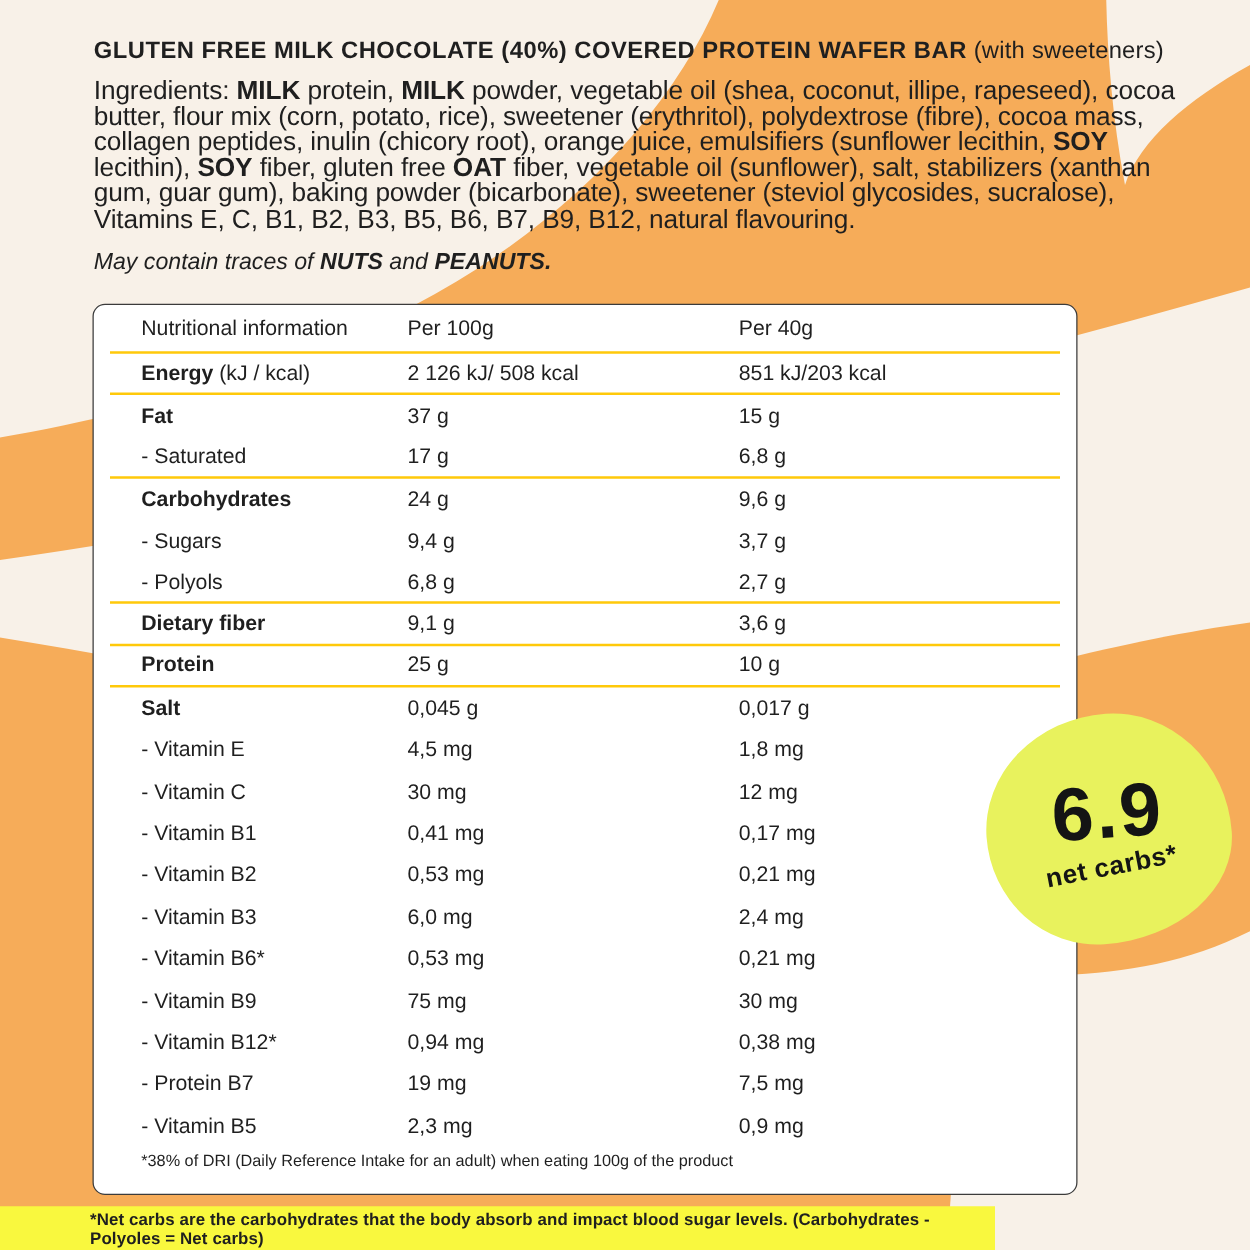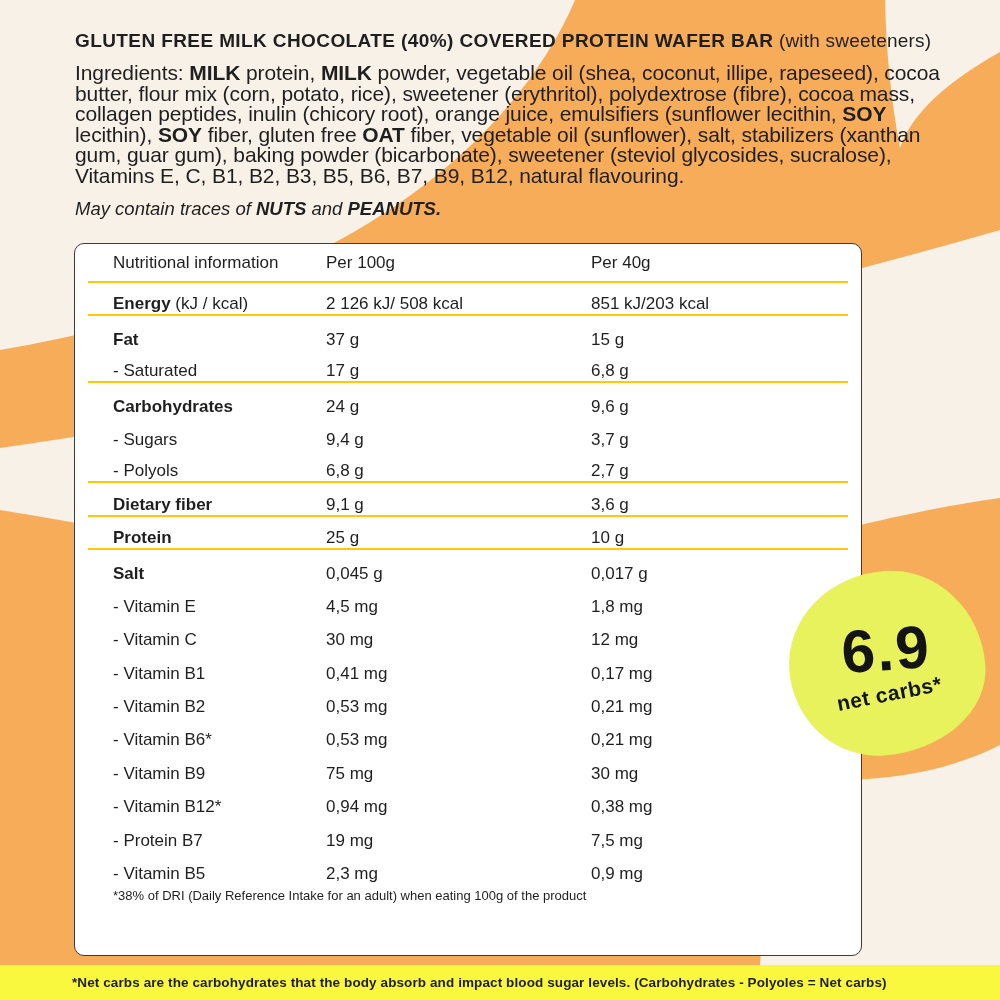--- a/index.html
+++ b/index.html
@@ -36,21 +36,21 @@
     border-radius:10px;
     box-sizing:border-box;
   }
   .thead,.trow{
     display:flex;align-items:center;
     margin:0 13px;padding-left:25px;
     box-sizing:border-box;
     font-size:17px;
   }
   .thead{height:39px;font-weight:400;border-bottom:2.5px solid var(--line-gold,#FFC90A);}
-  .trow{height:33.4px;align-items:flex-end;}
+  .trow{height:33.4px;}
   .trow.sep{border-bottom:2.5px solid var(--line-gold,#FFC90A);}
   .c1{width:213px;}
   .c2{width:265px;}
   .c3{flex:1;}
   .footnote{margin:4px 13px 0 13px;padding-left:25px;font-size:13px;}
 
   
   .badge{
     position:absolute;left:789px;top:571px;width:196px;height:184px;
     background:var(--badge-yellow,#E8F25D);
@@ -65,21 +65,21 @@
   }
   .badge-label{
     margin-top:2px;
     font-size:21px;font-weight:800;letter-spacing:.5px;
     transform:rotate(-7deg);
     color:#141414;
   }
 
   
   .bar{
-    position:absolute;left:0;bottom:0;width:1000px;height:35px;
+    position:absolute;left:0;bottom:0;width:796px;height:35px;
     background:var(--footer-yellow,#F9F83E);
     display:flex;align-items:center;
     padding-left:72px;box-sizing:border-box;
     z-index:6;
   }
   .bar span{font-size:13.5px;font-weight:700;letter-spacing:.1px;}
 </style>
 </head>
 <body>
 
@@ -180,20 +180,25 @@
           <div class="c1"><span>- Vitamin B1</span></div>
           <div class="c2">0,41 mg</div>
           <div class="c3">0,17 mg</div>
         </div>
         <div class="trow">
           <div class="c1"><span>- Vitamin B2</span></div>
           <div class="c2">0,53 mg</div>
           <div class="c3">0,21 mg</div>
         </div>
         <div class="trow">
+          <div class="c1"><span>- Vitamin B3</span></div>
+          <div class="c2">6,0 mg</div>
+          <div class="c3">2,4 mg</div>
+        </div>
+        <div class="trow">
           <div class="c1"><span>- Vitamin B6*</span></div>
           <div class="c2">0,53 mg</div>
           <div class="c3">0,21 mg</div>
         </div>
         <div class="trow">
           <div class="c1"><span>- Vitamin B9</span></div>
           <div class="c2">75 mg</div>
           <div class="c3">30 mg</div>
         </div>
         <div class="trow">

